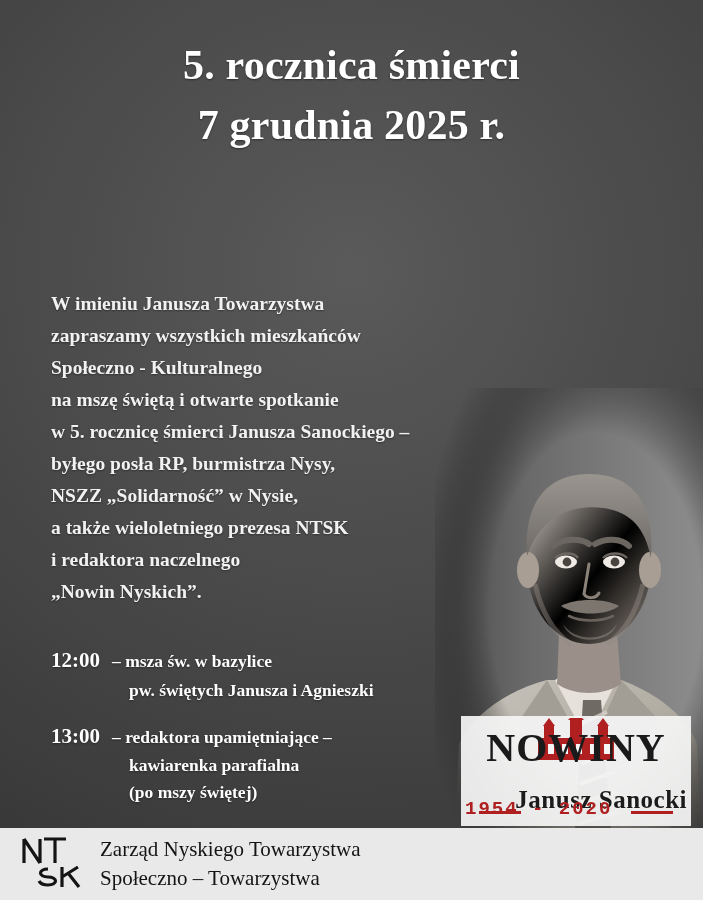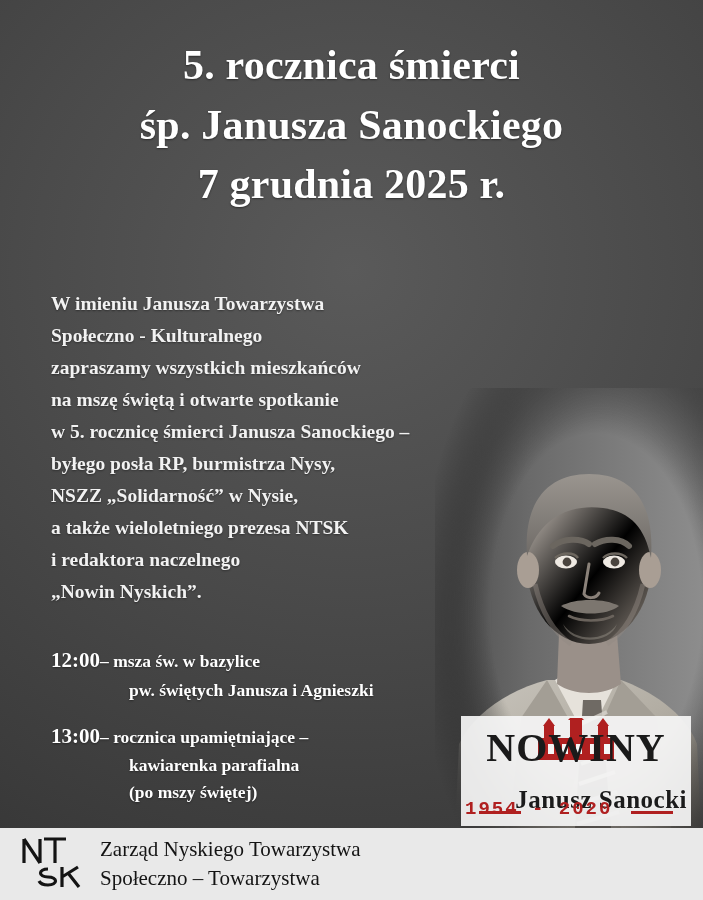--- a/index.html
+++ b/index.html
@@ -73,21 +73,21 @@
   }
   .sched-row {
     display: block;
     white-space: nowrap;
     font-size: 17.5px;
     line-height: 1.5;
   }
   .sched-time {
     font-size: 21px;
     font-weight: bold;
-    margin-right: 0;
+    margin-right: 12px;
   }
   .sched-desc {
     font-weight: bold;
   }
   .sched-sub {
     display: block;
     white-space: nowrap;
     font-size: 17.5px;
     font-weight: bold;
     line-height: 1.5;
@@ -210,21 +210,20 @@
   }
   .footer-text .line { display: block; white-space: nowrap; }
 </style>
 </head>
 <body>
 
 <div class="poster">
 
   <div class="title">
     <span class="line">5. rocznica śmierci</span>
-    <span class="line">śp. Janusza Sanockiego</span>
     <span class="line">7 grudnia 2025 r.</span>
   </div>
 
   <div class="portrait">
     <svg width="268" height="440" viewBox="0 0 268 440" xmlns="http://www.w3.org/2000/svg" aria-hidden="true">
       <defs>
         <linearGradient id="bgFade" x1="0" y1="0" x2="1" y2="0">
           <stop offset="0" stop-color="#4a4a4a"></stop>
           <stop offset="0.35" stop-color="#6a6a6a"></stop>
           <stop offset="1" stop-color="#8d8d8d"></stop>
@@ -297,41 +296,41 @@
 
       <path d="M100 196 C106 222 118 244 136 256" stroke="#938a82" stroke-width="5" fill="none" opacity="0.45"></path>
       <path d="M208 196 C202 222 190 244 172 256" stroke="#938a82" stroke-width="5" fill="none" opacity="0.45"></path>
 
       <rect x="0" y="0" width="268" height="440" fill="url(#vign)"></rect>
     </svg>
   </div>
 
   <div class="body-text">
     <span class="line">W imieniu Janusza Towarzystwa</span>
+    <span class="line">zapraszamy wszystkich mieszkańców</span>
     <span class="line">Społeczno - Kulturalnego</span>
-    <span class="line">zapraszamy wszystkich mieszkańców</span>
     <span class="line">na mszę świętą i otwarte spotkanie</span>
     <span class="line">w 5. rocznicę śmierci Janusza Sanockiego –</span>
     <span class="line">byłego posła RP, burmistrza Nysy,</span>
     <span class="line">NSZZ „Solidarność” w Nysie,</span>
     <span class="line">a także wieloletniego prezesa NTSK</span>
     <span class="line">i redaktora naczelnego</span>
     <span class="line">„Nowin Nyskich”.</span>
   </div>
 
   <div class="schedule">
     <div class="sched-item">
       <span class="sched-row">
         <span class="sched-time">12:00</span><span class="sched-desc">– msza św. w bazylice</span>
       </span>
       <span class="sched-sub">pw. świętych Janusza i Agnieszki</span>
     </div>
     <div class="sched-item">
       <span class="sched-row">
-        <span class="sched-time">13:00</span><span class="sched-desc">– rocznica  upamiętniające –</span>
+        <span class="sched-time">13:00</span><span class="sched-desc">– redaktora  upamiętniające –</span>
       </span>
       <span class="sched-sub">kawiarenka parafialna</span>
       <span class="sched-sub">(po mszy świętej)</span>
     </div>
   </div>
 
   <div class="nowiny-logo">
     <span class="nowiny-crest">
       <svg width="96" height="44" viewBox="0 0 96 44" xmlns="http://www.w3.org/2000/svg" aria-hidden="true">
         <g fill="#b02020">

